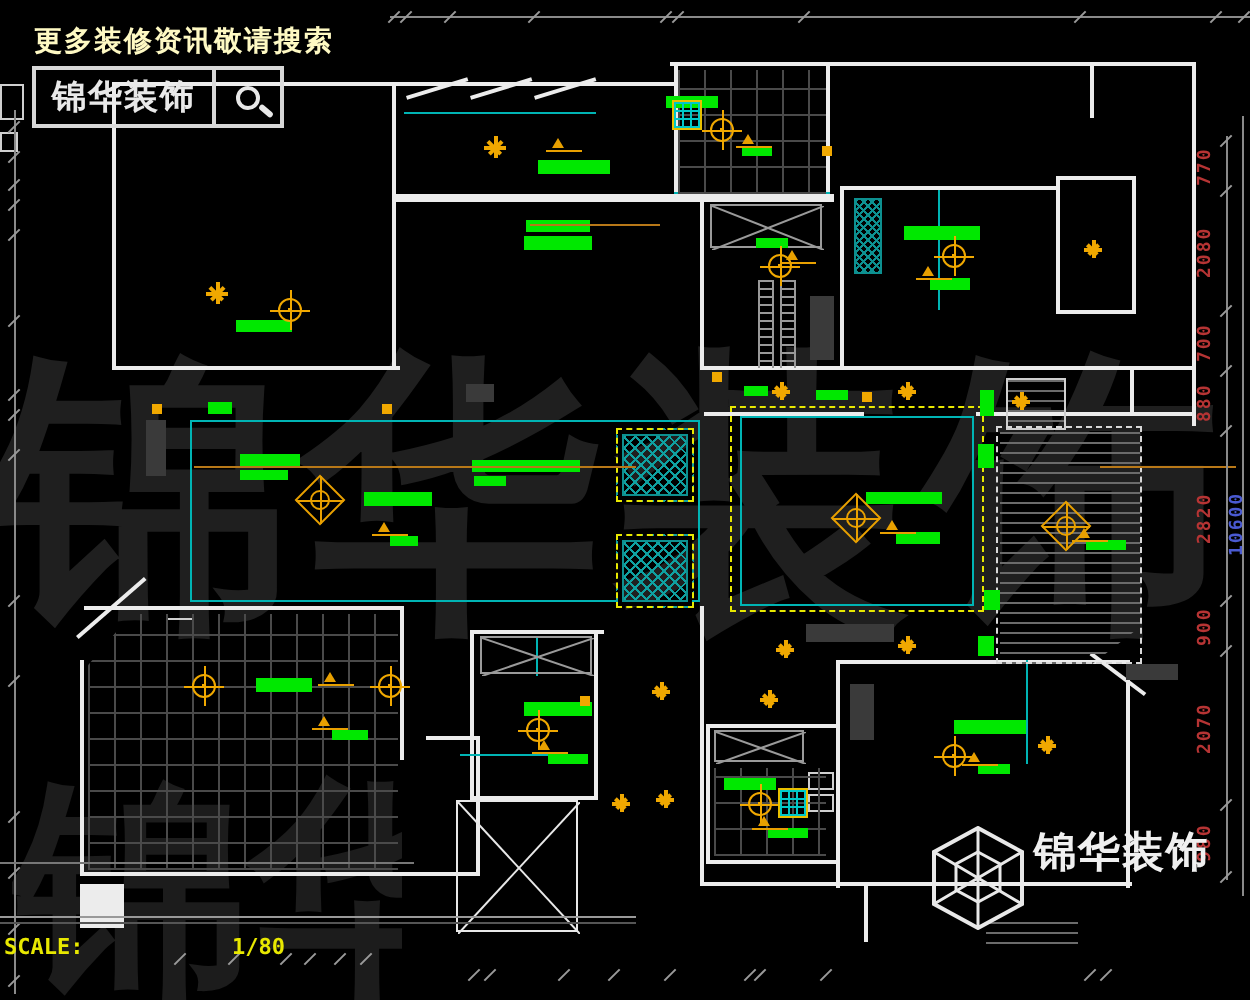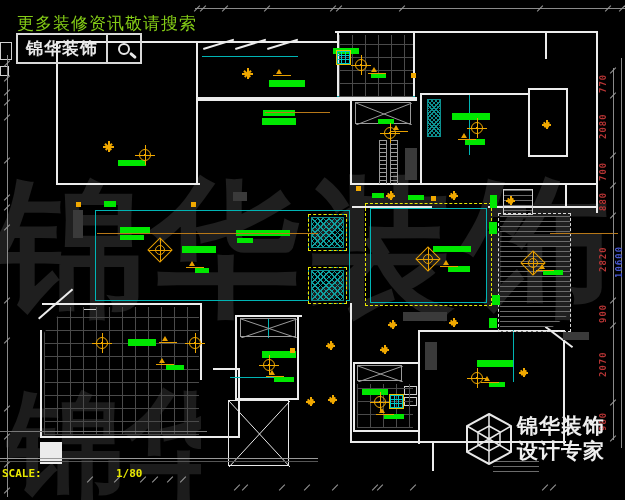--- a/index.html
+++ b/index.html
@@ -55,21 +55,21 @@
                linear-gradient(#f0a800,#f0a800) 0 50%/100% 2px no-repeat;}
   .osq{background:#f0a800;}
   .bracket{border-bottom:1px solid #e8a000;}
   .bracket::before{content:'';position:absolute;left:3px;bottom:1px;width:0;height:0;
     border:3px solid transparent;border-bottom:5px solid #e8a000;}
   .fan{border:1px solid #e8c000;
     background-image:repeating-linear-gradient(0deg,#00c8c8 0 1px,transparent 1px 4px),
     repeating-linear-gradient(90deg,#00c8c8 0 1px,transparent 1px 4px);}
   
   .ov{z-index:3;}
-  #promo-slogan{left:17px;top:12px;color:#84cc16;font-size:17px;font-weight:normal;letter-spacing:1px;}
+  #promo-slogan{left:17px;top:12px;color:#fef9c3;font-size:14px;font-weight:bold;letter-spacing:1px;}
   #promo-box{left:16px;top:33px;width:126px;height:31px;border:2px solid #d8d8d8;display:flex;align-items:stretch;}
   #promo-box .lbl{position:static;flex:1;color:#e8e8e8;font-size:17px;font-weight:bold;
     display:flex;align-items:center;justify-content:center;letter-spacing:1px;}
   #promo-box .sep{position:static;border-left:2px solid #d8d8d8;}
   #promo-box .mag{position:static;width:32px;display:flex;align-items:center;justify-content:center;}
   .mag i{position:relative;display:block;width:12px;height:12px;border:2.5px solid #e8e8e8;border-radius:50%;}
   .mag i::after{content:'';position:absolute;left:9px;top:9px;width:8px;height:3px;background:#e8e8e8;
     transform:rotate(40deg);border-radius:2px;}
   #title-frame{left:0;top:431px;width:207px;height:1px;background:#777;}
   #title-cn{left:5px;top:443px;color:#e8e800;font-size:12px;font-weight:bold;letter-spacing:1px;
@@ -365,14 +365,13 @@
   <div class="ov" id="title-div2"></div>
   <div class="ov" id="scale-lb">SCALE:</div>
   <div class="ov" id="scale-v">1/80</div>
 
   <svg class="ov" id="logo-cube" width="46" height="52" viewBox="0 0 46 52" fill="none">
     <polygon points="23,1 45,13 45,39 23,51 1,39 1,13" stroke="#e8e8e8" stroke-width="2"></polygon>
     <path d="M23 26 L23 1 M23 26 L45 13 M23 26 L1 13 M23 26 L23 51 M23 26 L45 39 M23 26 L1 39" stroke="#e8e8e8" stroke-width="1.5"></path>
     <polygon points="23,13 34,19 34,32 23,38 12,32 12,19" stroke="#e8e8e8" stroke-width="1.5"></polygon>
   </svg>
   <div class="ov" id="brand1">锦华装饰</div>
-  <div class="ov" id="brand2">设计专家</div>
 </div>
 
 </body></html>

